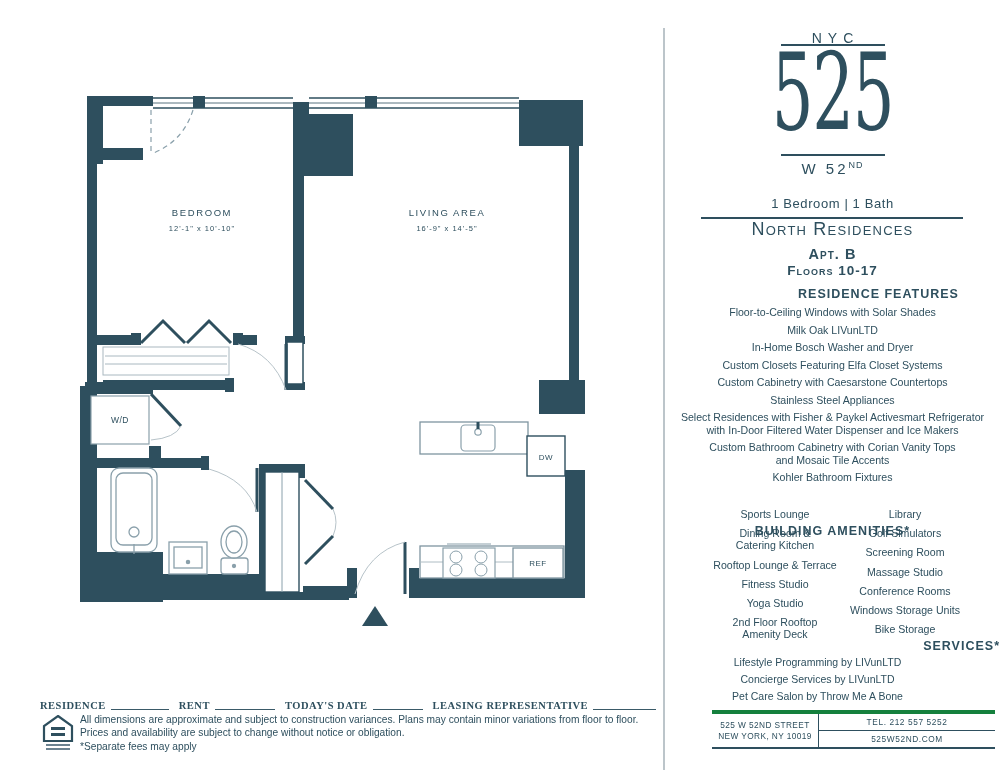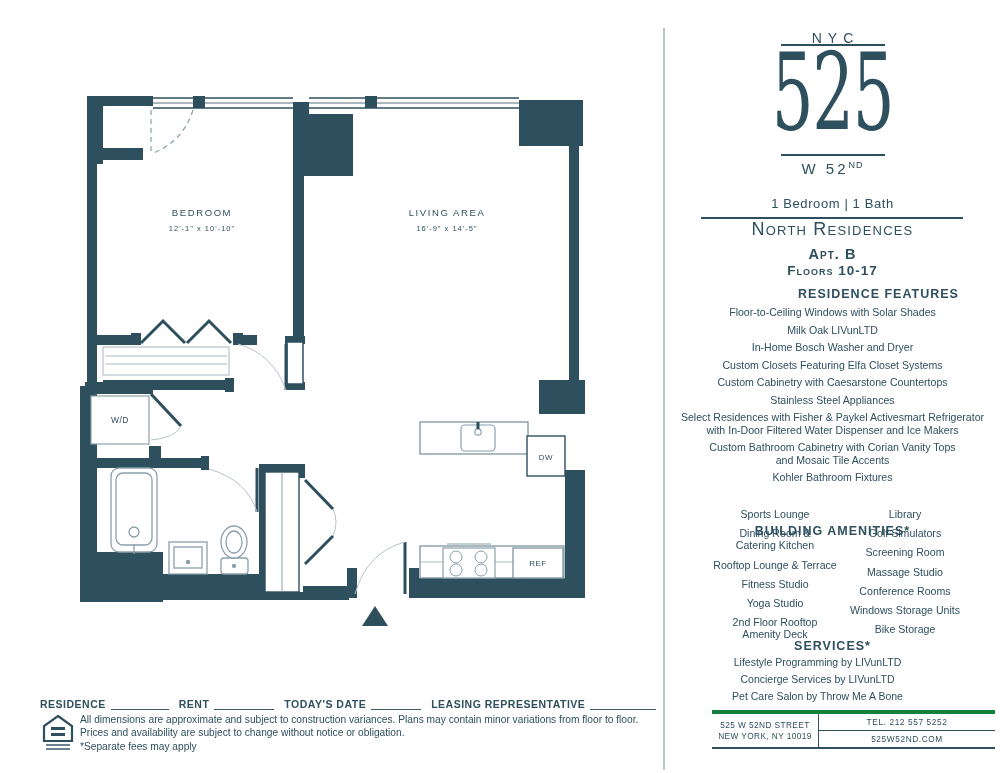--- a/index.html
+++ b/index.html
@@ -47,22 +47,22 @@
   #contact{top:710px;left:47px;width:283px;height:33px;
     border-top:4px solid #15803d;border-bottom:2px solid #2e4f5e;display:flex;}
   #contact .cleft{width:106px;border-right:1.5px solid #2e4f5e;display:flex;flex-direction:column;justify-content:center;}
   #contact .cleft div{font-size:8.3px;letter-spacing:.4px;line-height:11px;text-align:center;font-weight:500;}
   #contact .cright{flex:1;display:flex;flex-direction:column;}
   #contact .cright .crow{flex:1;display:flex;align-items:center;justify-content:center;
     font-size:8.3px;letter-spacing:.6px;font-weight:500;}
   #contact .cright .crow.first{border-bottom:1.5px solid #2e4f5e;}
 
   
-  #sigrow{left:40px;top:698px;width:616px;display:flex;
-    font-size:10.5px;font-weight:600;letter-spacing:.5px;color:#2e4f5e;}
+  #sigrow{left:40px;top:698px;width:616px;display:flex;align-items:flex-end;
+    font-size:10.5px;font-weight:600;letter-spacing:.5px;color:#2e4f5e;font-family:Liberation Serif, serif;}
   #sigrow .lbl{white-space:nowrap;}
   #sigrow .line{border-bottom:1.2px solid #3a5a68;height:11px;margin:0 10px 1px 5px;}
   .l1{width:58px;} .l2{width:60px;} .l3{width:50px;} .l4{width:86px;margin-right:0 !important;}
   #eho{left:42px;top:715px;}
   #disclaimer{left:80px;top:713px;width:565px;font-size:10.2px;line-height:13.4px;color:#2e4f5e;}
 </style>
 </head>
 <body>
 
 <svg id="plan" class="abs" viewBox="0 0 512 548">
@@ -260,21 +260,21 @@
       <div class="ai">Library</div>
       <div class="ai">Golf Simulators</div>
       <div class="ai">Screening Room</div>
       <div class="ai">Massage Studio</div>
       <div class="ai">Conference Rooms</div>
       <div class="ai">Windows Storage Units</div>
       <div class="ai">Bike Storage</div>
     </div>
   </div>
 
-  <div class="abs center sec-title" style="top:639px;">SERVICES*</div>
+  <div class="abs center sec-title" style="top:639px;text-align:right;">SERVICES*</div>
   <div id="services" class="abs">
     <div class="si">Lifestyle Programming by LIVunLTD</div>
     <div class="si">Concierge Services by LIVunLTD</div>
     <div class="si">Pet Care Salon by Throw Me A Bone</div>
   </div>
 
   <div id="contact" class="abs">
     <div class="cleft">
       <div>525 W 52ND STREET</div>
       <div>NEW YORK, NY 10019</div>

